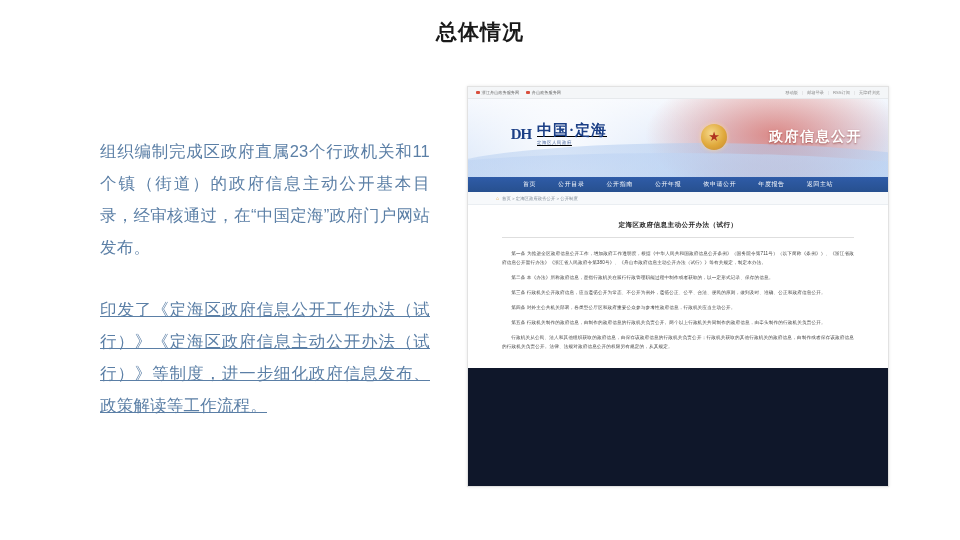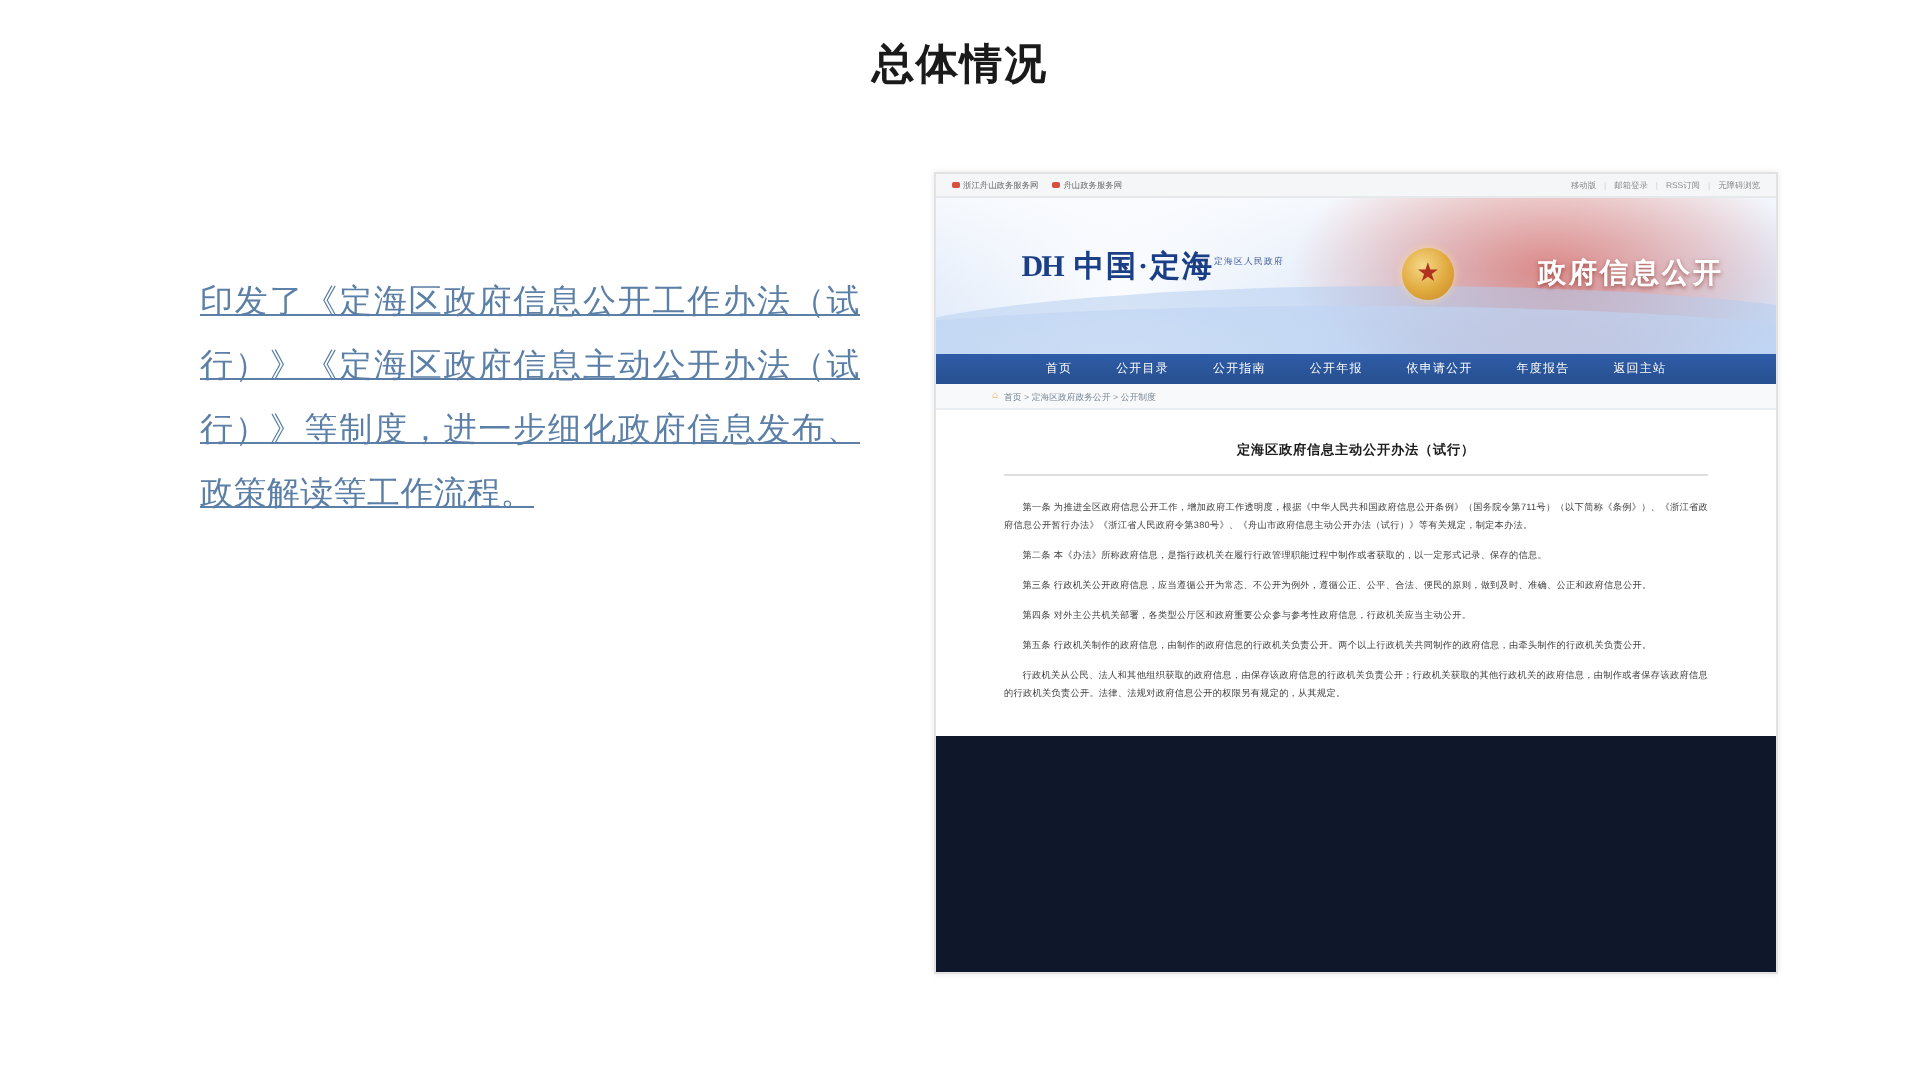--- a/index.html
+++ b/index.html
@@ -154,22 +154,23 @@
     font-size: 15px;
     font-weight: bold;
     font-family: "Liberation Serif", serif;
     display: flex;
     align-items: center;
     justify-content: center;
     letter-spacing: -1px;
   }
   .logo-cn {
     display: flex;
-    flex-direction: row;
+    flex-direction: column;
     line-height: 1;
+    text-decoration: underline;
   }
   .logo-cn-main {
     font-size: 15px;
     font-weight: bold;
     color: #1b3f86;
     letter-spacing: 1px;
     font-family: "Liberation Serif", serif;
     white-space: nowrap;
   }
   .logo-cn-sub {
@@ -270,20 +271,21 @@
   }
 </style>
 </head>
 <body>
 
 <div class="slide">
 
   <div class="slide-title">总体情况</div>
 
   <div class="body-text">
+    <p>组织编制完成区政府直属23个行政机关和11个镇（街道）的政府信息主动公开基本目录，经审核通过，在“中国定海”政府门户网站发布。</p>
     <p>印发了《定海区政府信息公开工作办法（试行）》《定海区政府信息主动公开办法（试行）》等制度，进一步细化政府信息发布、政策解读等工作流程。</p>
   </div>
 
   <div class="site-shot">
 
     <div class="site-topbar">
       <div class="site-topbar-left">
         <span class="tb-item">
           <i class="tb-dot"></i>
           <span>浙江舟山政务服务网</span>

